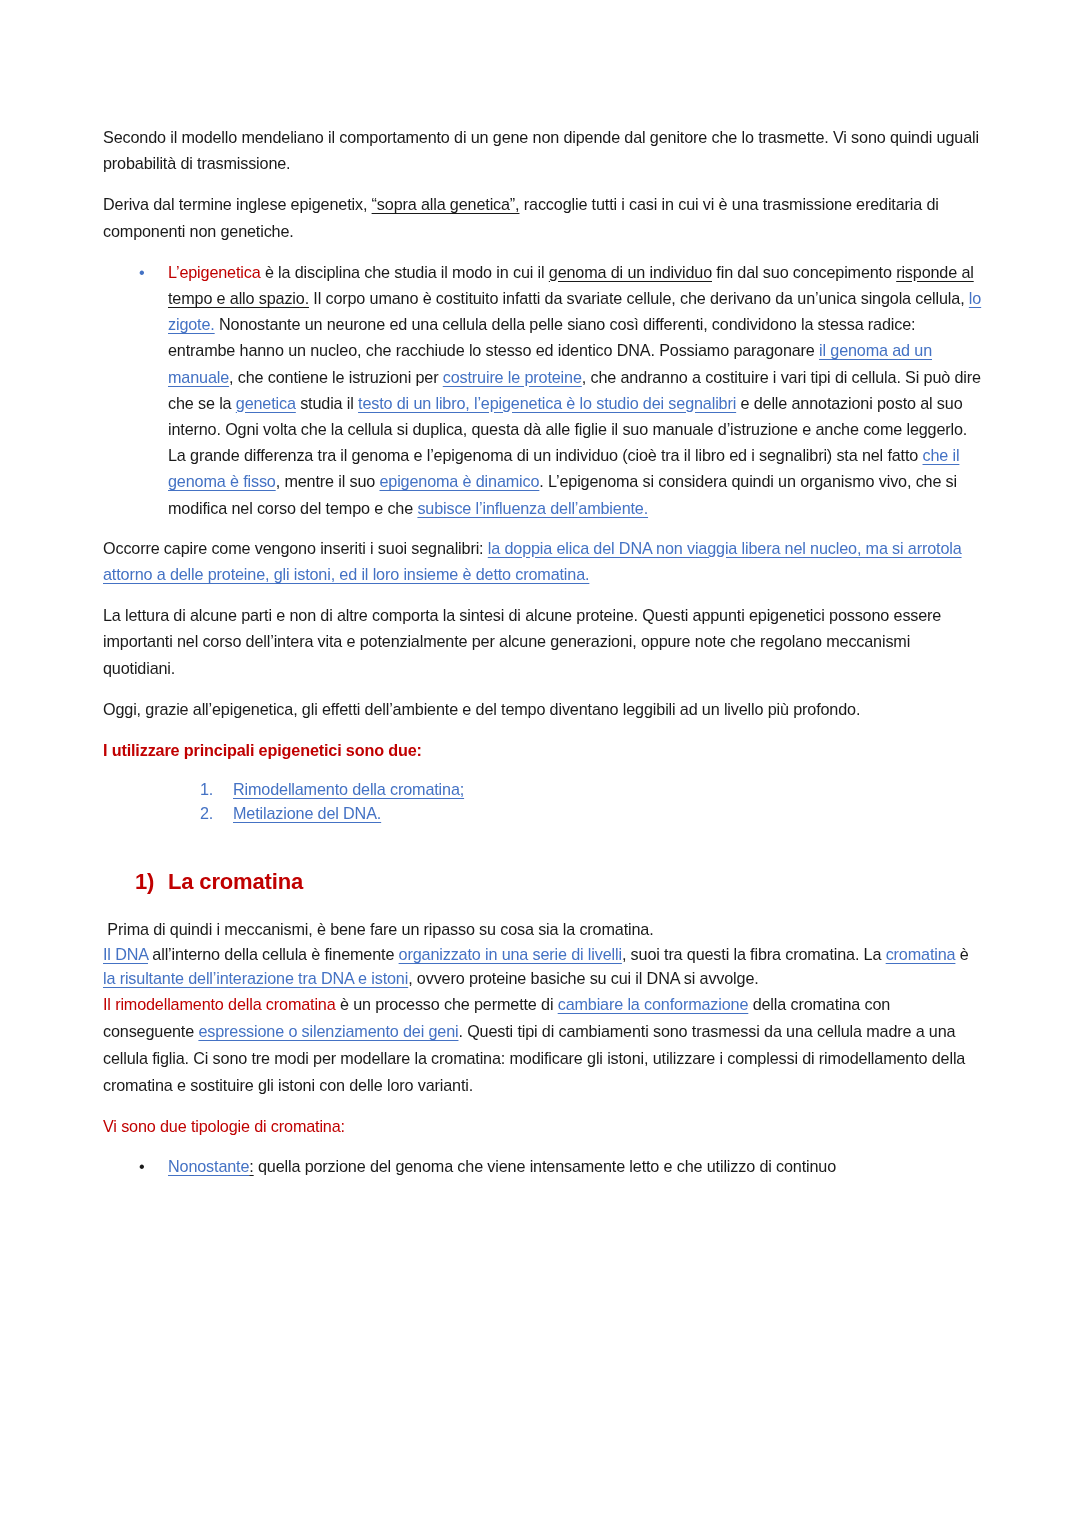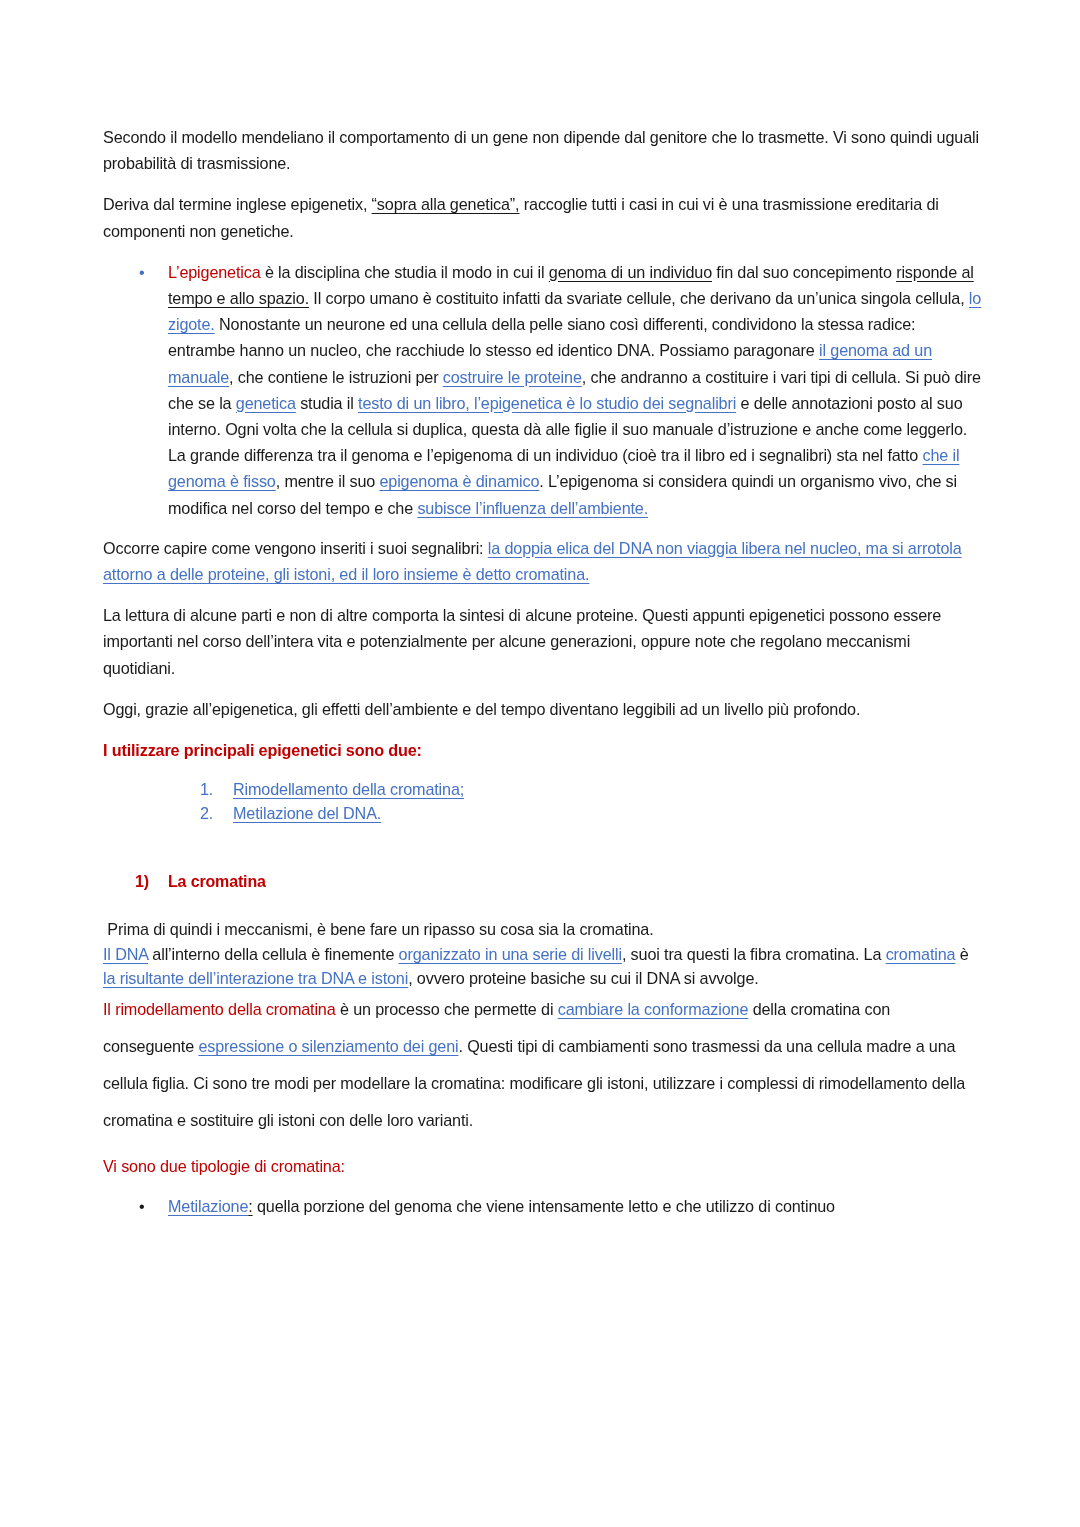--- a/index.html
+++ b/index.html
@@ -13,21 +13,21 @@
     .red { color: #c00000; }
     .redb { color: #c00000; font-weight: bold; }
     .u { text-decoration: underline; text-underline-offset: 3px; }
     .link { color: #4472c4; text-decoration: underline; text-underline-offset: 3px; }
     .bullet-list { list-style: none; padding: 0; margin: 0; }
     .bullet-item { position: relative; padding-left: 65px; }
     .bullet-dot { position: absolute; left: 36px; top: 0; width: 20px; }
     .ol-list { list-style: none; padding: 0; margin: 0; font-size: 16.2px; line-height: 24px; }
     .ol-item { position: relative; padding-left: 130px; }
     .ol-num { position: absolute; left: 97px; color: #4472c4; }
-    .heading1 { font-weight: bold; color: #c00000; font-size: 16px; padding-left: 32px; }
+    .heading1 { font-weight: bold; color: #c00000; font-size: 22px; padding-left: 32px; }
     .heading1 .hnum { display: inline-block; width: 33px; }
   </style>
 </head>
 <body>
 
 <div class="page">
 
   <p style="margin-bottom:15px;">Secondo il modello mendeliano il comportamento di un gene non dipende dal genitore che lo trasmette. Vi sono quindi uguali probabilità di trasmissione.</p>
 
 
@@ -65,27 +65,27 @@
 
   <p class="heading1" style="margin-bottom:22px;">
     <span class="hnum">1)</span><span>La cromatina</span>
   </p>
 
   <div style="line-height:24.5px; margin-bottom:14px;">
     <p style="white-space:pre;"> Prima di quindi i meccanismi, è bene fare un ripasso su cosa sia la cromatina.</p>
     <p>
       <span class="link">Il DNA</span><span> all’interno della cellula è finemente </span><span class="link">organizzato in una serie di livelli</span><span>, suoi tra questi la fibra cromatina. La </span><span class="link">cromatina</span><span> è </span><span class="link">la risultante dell’interazione tra DNA e istoni</span><span>, ovvero proteine basiche su cui il DNA si avvolge.</span>
     </p>
-    <p style="line-height:37px;">
+    <p style="line-height:27px;">
       <span class="red">Il rimodellamento della cromatina</span><span> è un processo che permette di </span><span class="link">cambiare la conformazione</span><span> della cromatina con conseguente </span><span class="link">espressione o silenziamento dei geni</span><span>. Questi tipi di cambiamenti sono trasmessi da una cellula madre a una cellula figlia. Ci sono tre modi per modellare la cromatina: modificare gli istoni, utilizzare i complessi di rimodellamento della cromatina e sostituire gli istoni con delle loro varianti.</span>
     </p>
   </div>
 
   <p class="red" style="margin-bottom:14px;">Vi sono due tipologie di cromatina:</p>
 
   <ul class="bullet-list">
     <li class="bullet-item">
       <span class="bullet-dot">•</span>
-      <span class="link">Metilazione</span><span class="u">:</span><span> quella porzione del genoma che viene intensamente letto e che utilizzo di continuo</span>
+      <span class="link">Nonostante</span><span class="u">:</span><span> quella porzione del genoma che viene intensamente letto e che utilizzo di continuo</span>
     </li>
   </ul>
 
 </div>
 
 </body></html>

